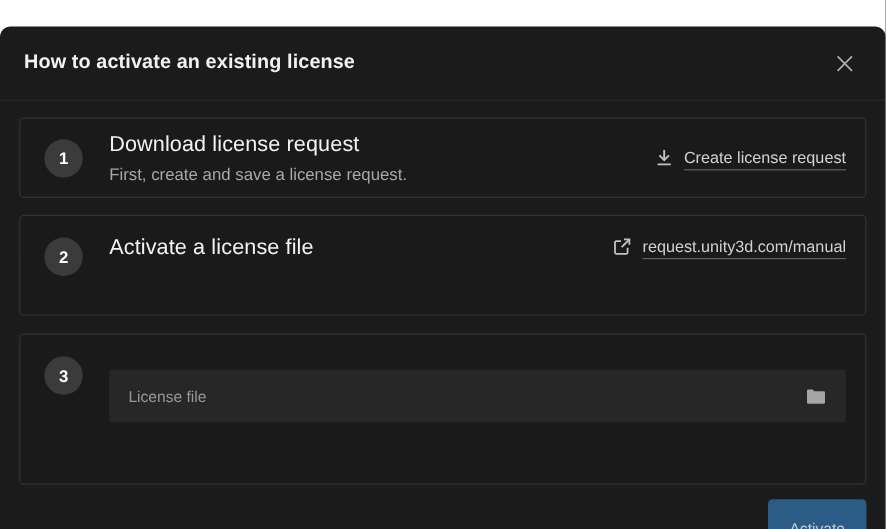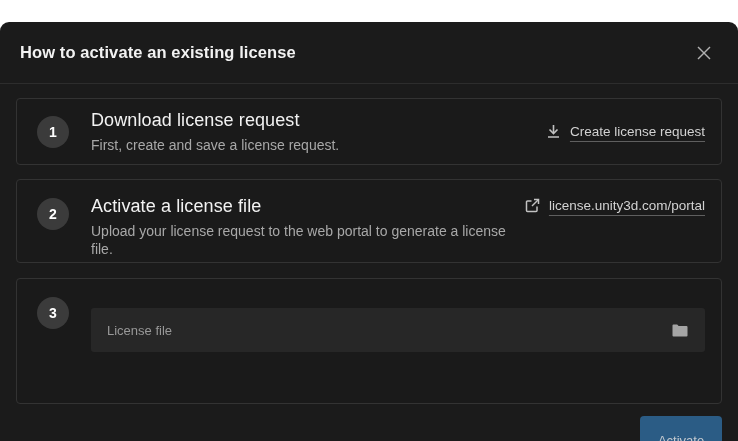--- a/index.html
+++ b/index.html
@@ -169,29 +169,28 @@
         </div>
       </div>
     </div>
 
     <div class="card card-2">
       <div class="step-circle">2</div>
       <div class="step-main">
         <div class="step-row">
           <div class="step-text">
             <div class="step-title">Activate a license file</div>
-            <div class="step-desc">Upload your license request to the web portal to generate a license file.</div>
           </div>
           <button class="step-action">
             <svg width="15" height="15" viewBox="0 0 15 15" fill="none" stroke="#c2c2c2" stroke-width="1.5">
               <path d="M12 8.5 V12.5 a1 1 0 0 1 -1 1 H2.5 a1 1 0 0 1 -1 -1 V4 a1 1 0 0 1 1 -1 H6.5"></path>
               <line x1="7" y1="8" x2="13" y2="2"></line>
               <polyline points="9,1.5 13.5,1.5 13.5,6"></polyline>
             </svg>
-            <span class="link-label">license.unity3d.com/portal</span>
+            <span class="link-label">request.unity3d.com/manual</span>
           </button>
         </div>
       </div>
     </div>
 
     <div class="card card-3">
       <div class="step-circle">3</div>
       <div class="step-main">
         <div class="file-input">
           <input type="text" readonly="" placeholder="License file" style="">

